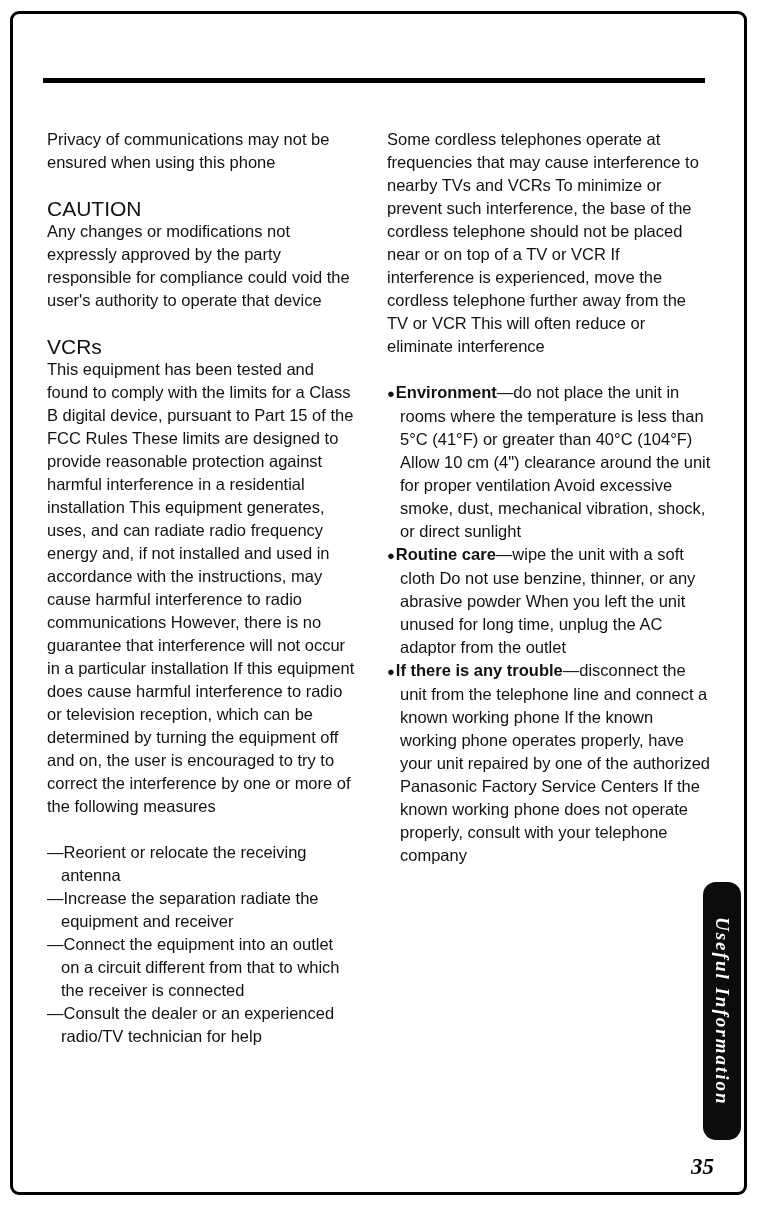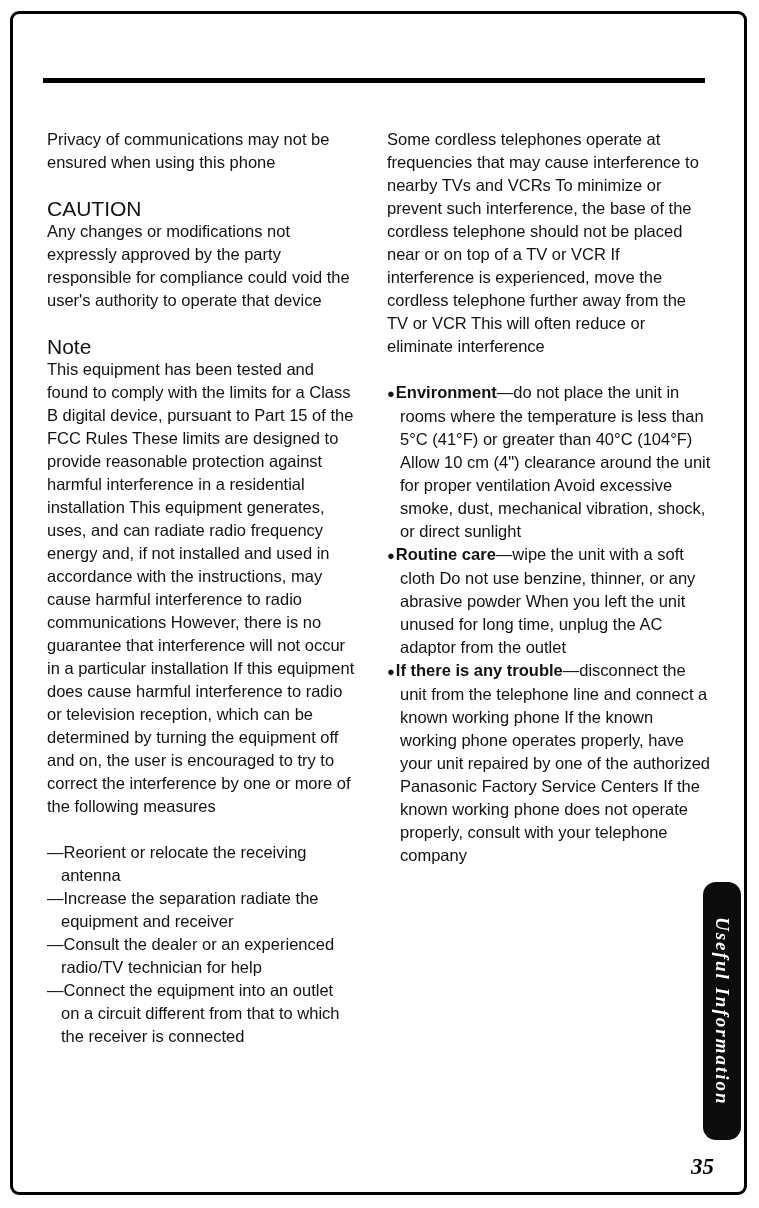--- a/index.html
+++ b/index.html
@@ -118,28 +118,28 @@
 <div class="page">
   <div class="top-rule"></div>
 
   <div class="content">
     <div class="col-left">
       <p class="para">Privacy of communications may not be ensured when using this phone</p>
 
       <h3 class="head">CAUTION</h3>
       <p class="para">Any changes or modifications not expressly approved by the party responsible for compliance could void the user's authority to operate that device</p>
 
-      <h3 class="head">Note</h3>
+      <h3 class="head">VCRs</h3>
       <p class="para">This equipment has been tested and found to comply with the limits for a Class B digital device, pursuant to Part 15 of the FCC Rules These limits are designed to provide reasonable protection against harmful interference in a residential installation This equipment generates, uses, and can radiate radio frequency energy and, if not installed and used in accordance with the instructions, may cause harmful interference to radio communications However, there is no guarantee that interference will not occur in a particular installation If this equipment does cause harmful interference to radio or television reception, which can be determined by turning the equipment off and on, the user is encouraged to try to correct the interference by one or more of the following measures</p>
 
       <ul class="plain measures">
         <li>—Reorient or relocate the receiving antenna</li>
         <li>—Increase the separation radiate the equipment and receiver</li>
+        <li>—Connect the equipment into an outlet on a circuit different from that to which the receiver is connected</li>
         <li>—Consult the dealer or an experienced radio/TV technician for help</li>
-        <li>—Connect the equipment into an outlet on a circuit different from that to which the receiver is connected</li>
       </ul>
     </div>
 
     <div class="col-right">
       <p class="para">Some cordless telephones operate at frequencies that may cause interference to nearby TVs and VCRs To minimize or prevent such interference, the base of the cordless telephone should not be placed near or on top of a TV or VCR If interference is experienced, move the cordless telephone further away from the TV or VCR This will often reduce or eliminate interference</p>
 
       <ul class="plain bullets">
         <li><span class="b-glyph">●</span><span class="lead">Environment</span><span>—do not place the unit in rooms where the temperature is less than 5°C (41°F) or greater than 40°C (104°F) Allow 10 cm (4") clearance around the unit for proper ventilation Avoid excessive smoke, dust, mechanical vibration, shock, or direct sunlight</span></li>
         <li><span class="b-glyph">●</span><span class="lead">Routine care</span><span>—wipe the unit with a soft cloth Do not use benzine, thinner, or any abrasive powder When you left the unit unused for long time, unplug the AC adaptor from the outlet</span></li>
         <li><span class="b-glyph">●</span><span class="lead">If there is any trouble</span><span>—disconnect the unit from the telephone line and connect a known working phone If the known working phone operates properly, have your unit repaired by one of the authorized Panasonic Factory Service Centers If the known working phone does not operate properly, consult with your telephone company</span></li>

